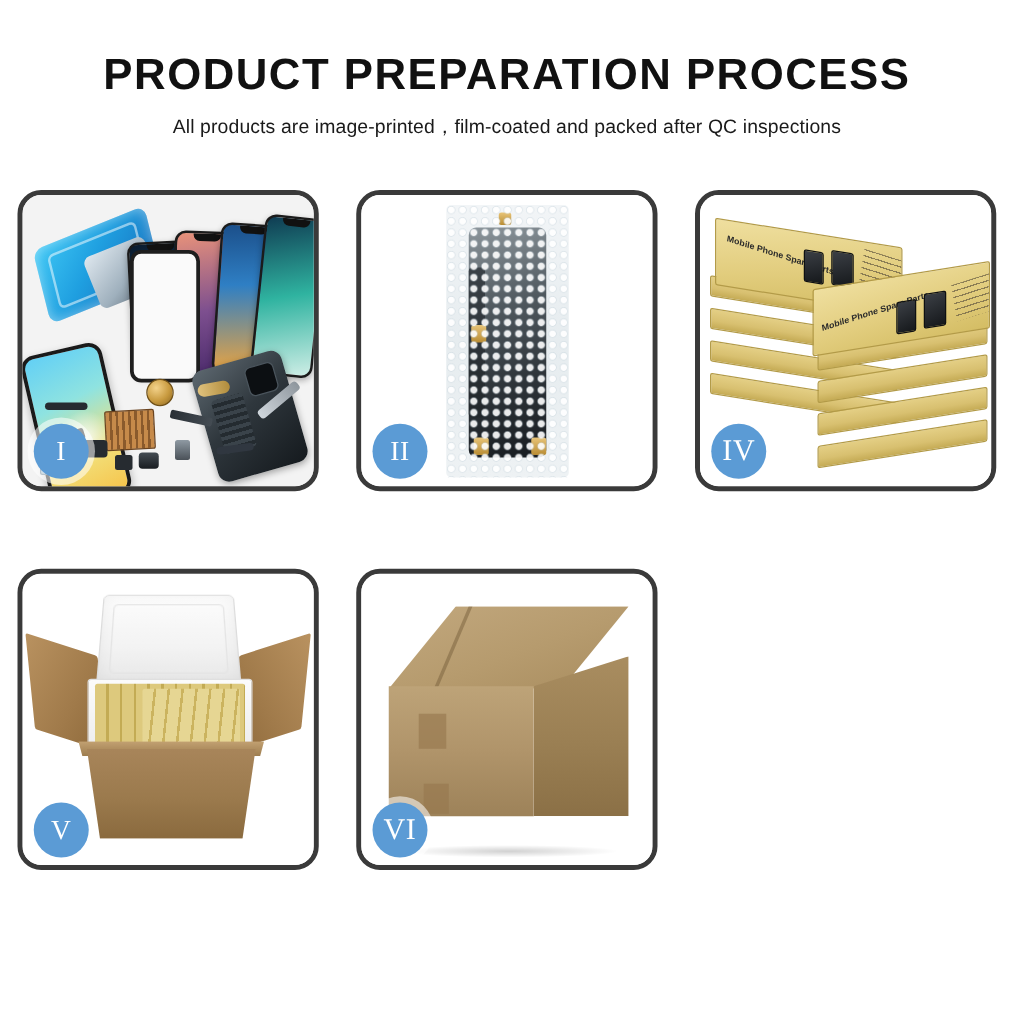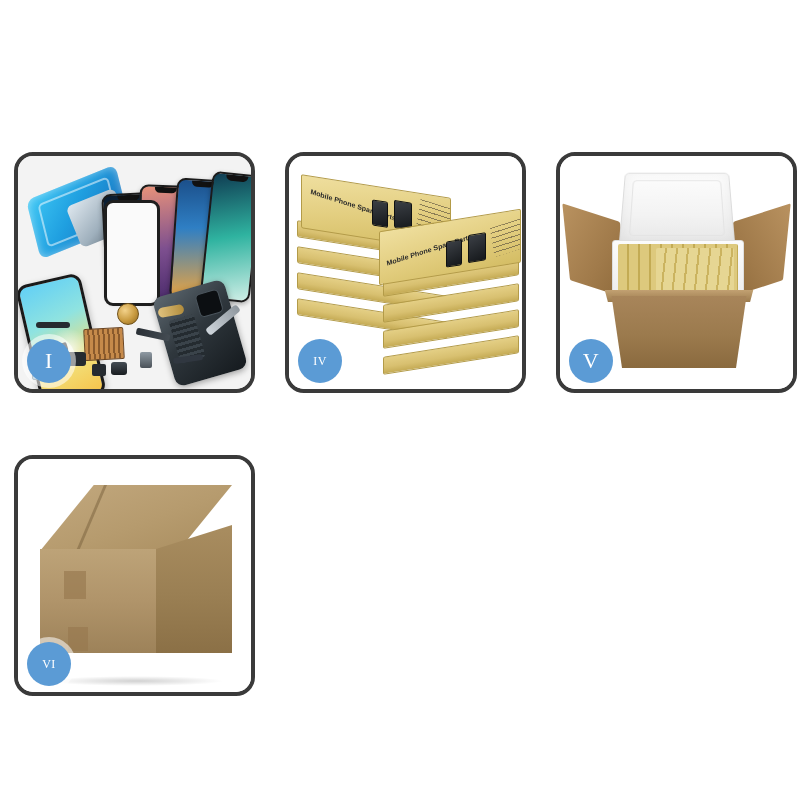--- a/index.html
+++ b/index.html
@@ -89,21 +89,21 @@
     justify-content: center;
     z-index: 9;
   }
   .badge span {
     font-family: "Liberation Serif", serif;
     font-size: 22px;
     line-height: 1;
     color: #ffffff;
     letter-spacing: 0.5px;
   }
-  .badge.narrow span { font-size: 12px; }
+  .badge.narrow span { font-size: 24px; }
 
   
   .p1-bg { position:absolute; inset:0; background:#f3f3f3; }
 
   .adhesive {
     position: absolute;
     left: 12px; top: 26px;
     width: 96px; height: 60px;
     background: linear-gradient(135deg,#3fc8f5 0%,#1f9fe0 45%,#1668b8 100%);
     border-radius: 8px;
@@ -450,20 +450,24 @@
     position:absolute; left:30px; bottom:6px;
     width:176px; height:10px;
     background: radial-gradient(ellipse at center, rgba(0,0,0,0.18), transparent 70%);
   }
 </style>
 </head>
 <body>
 
 <div class="page">
 
+  <div class="header">
+    <div class="title">PRODUCT PREPARATION PROCESS</div>
+    <div class="subtitle">All products are image-printed，film-coated and packed after QC inspections</div>
+  </div>
 
   <div class="grid">
 
     <div class="panel">
       <div class="panel-photo">
         <div class="p1-bg"></div>
         <div class="adhesive"></div>
         <div class="adh-lcd"></div>
 
         <div class="fan">
@@ -497,20 +501,37 @@
         <div class="part ph"></div>
         <div class="part pi2"></div>
         <div class="part pj"></div>
         <div class="tweezer"></div>
       </div>
       <div class="badge">
         <span>I</span>
       </div>
     </div>
 
+    <div class="panel">
+      <div class="panel-photo">
+        <div class="p2-bg"></div>
+        <div class="bubble-bag">
+          <div class="screen-in-bag"></div>
+          <div class="flex-cable"></div>
+          <div class="gold-pad gp1"></div>
+          <div class="gold-pad gp2"></div>
+          <div class="gold-pad gp3"></div>
+          <div class="gold-pad gp4"></div>
+          <div class="bubbles"></div>
+        </div>
+      </div>
+      <div class="badge">
+        <span>II</span>
+      </div>
+    </div>
 
 
     <div class="panel">
       <div class="panel-photo">
         <div class="p4-bg"></div>
         <div class="stack">
 
           <div class="kbox" style="left:2px; top:62px; width:150px; height:17px; transform:skewY(9deg);"></div>
           <div class="kbox" style="left:2px; top:88px; width:150px; height:17px; transform:skewY(9deg);"></div>
           <div class="kbox" style="left:2px; top:114px; width:150px; height:17px; transform:skewY(9deg);"></div>

